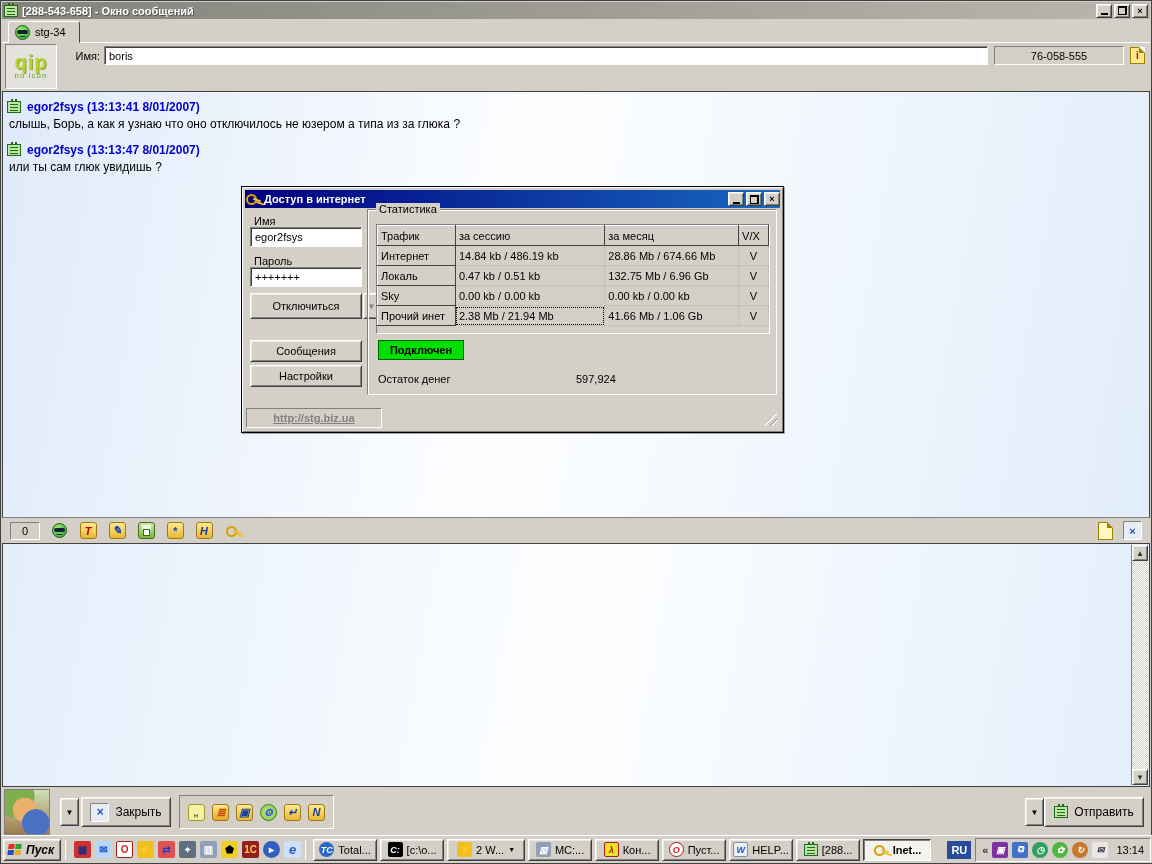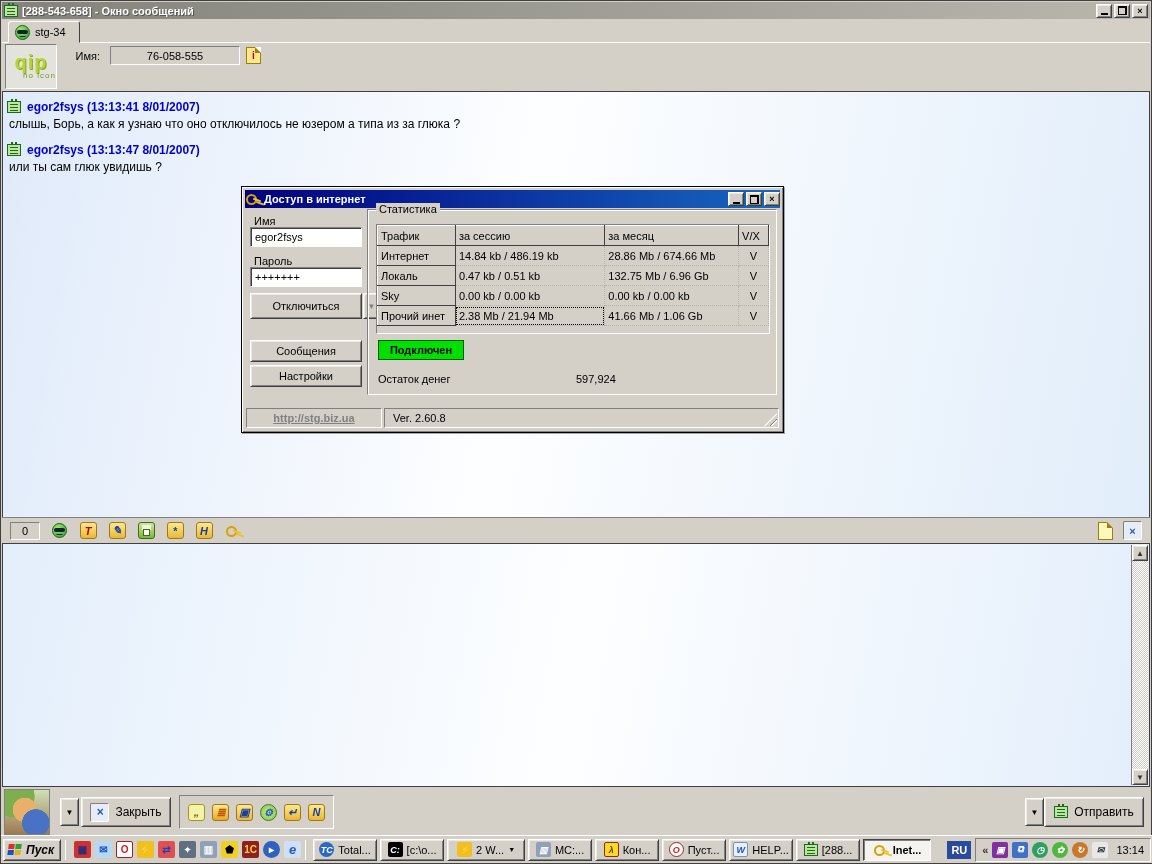--- a/index.html
+++ b/index.html
@@ -37,21 +37,21 @@
   .tab { position:absolute; left:6px; top:2px; width:72px; height:22px; background:#d4d0c8;
     border:1px solid; border-color:#fff #404040 #d4d0c8 #fff; border-radius:3px 3px 0 0; display:flex; align-items:center; gap:5px; padding:0 6px; }
   .smiley { width:15px; height:15px; border-radius:50%; background:radial-gradient(circle at 35% 30%,#9fe86a,#2f9e2f); border:1px solid #166116; position:relative; flex:none; }
   .smiley:before { content:""; position:absolute; left:1px; top:4px; right:1px; height:4px; background:#123; border-radius:2px; }
   .smiley:after { content:""; position:absolute; left:3px; bottom:2px; width:7px; height:2px; border-bottom:1px solid #123; border-radius:50%; }
 
   
   .header { position:absolute; left:1px; top:42px; right:1px; height:48px; background:#d4d0c8; }
   .avatarbox { position:absolute; left:3px; top:1px; width:52px; height:45px; background:#e4e2dc; border:1px solid; border-color:#808080 #fff #fff #808080; display:flex; flex-direction:column; align-items:center; justify-content:center; }
   .qiplogo { font-weight:bold; font-size:20px; color:#b6d435; letter-spacing:1px; line-height:18px; text-shadow:1px 1px 0 #8aa32a; }
-  .qipsub { font-size:8px; color:#6ca02c; letter-spacing:1px;padding-left:17px; }
+  .qipsub { font-size:8px; color:#6ca02c; letter-spacing:1px; }
   .hrow { position:absolute; display:flex; align-items:center; }
   .hlabel { width:40px; text-align:right; margin-right:4px; }
   .hfield { height:19px; padding:0 4px; font-size:11px; font-family:"Liberation Sans",sans-serif; }
   input.hfield { outline:none; }
   .hbox { height:19px; display:flex; align-items:center; justify-content:center; background:#d4d0c8; border:1px solid; border-color:#808080 #fff #fff #808080; }
   .infoicon { width:15px; height:17px; background:#ffe98c; border:1px solid #a08000; position:relative; font-weight:bold; color:#c00; font-size:10px; text-align:center; line-height:16px; }
   .infoicon:before { content:""; position:absolute; right:-1px; top:-1px; border:3px solid #fff; border-left-color:#a08000; border-bottom-color:#a08000; }
 
   
   .chat { position:absolute; left:1px; top:90px; right:1px; height:426px;
@@ -177,20 +177,21 @@
     </div>
   </div>
 
   <div class="header">
     <div class="avatarbox">
       <span class="qiplogo">qip</span>
       <span class="qipsub">no icon</span>
     </div>
     <div class="hrow" style="left:58px; top:3px; width:1090px;">
       <span class="hlabel">Имя:</span>
+      <input class="hfield sunken" style="width: 884px; background: rgb(255, 255, 255);" value="boris">
       <div class="hbox" style="width:130px; margin-left:6px;">76-058-555</div>
       <span class="infoicon" style="margin-left:6px;">i</span>
     </div>
   </div>
 
   <div class="chat">
     <div class="msg">
       <div class="msghead">
         <span class="noteicon"></span>
         <span class="msgname">egor2fsys (13:13:41 8/01/2007)</span>
@@ -276,21 +277,20 @@
         </tbody>
           </table>
       </div>
       <div class="connected">Подключен</div>
       <span class="balance-label">Остаток денег</span>
       <span class="balance-value">597,924</span>
     </div>
 
     <div class="dstatus">
       <span class="dpane dlink">http://stg.biz.ua</span>
-      <span class="dpane dver">Ver. 2.60.8</span>
       <i class="grip"></i>
     </div>
   </div>
 
   <div class="toolbar">
     <span class="counterbox">0</span>
     <span class="tbi">
         <i class="smiley"></i>
       </span>
     <span class="tbi">

